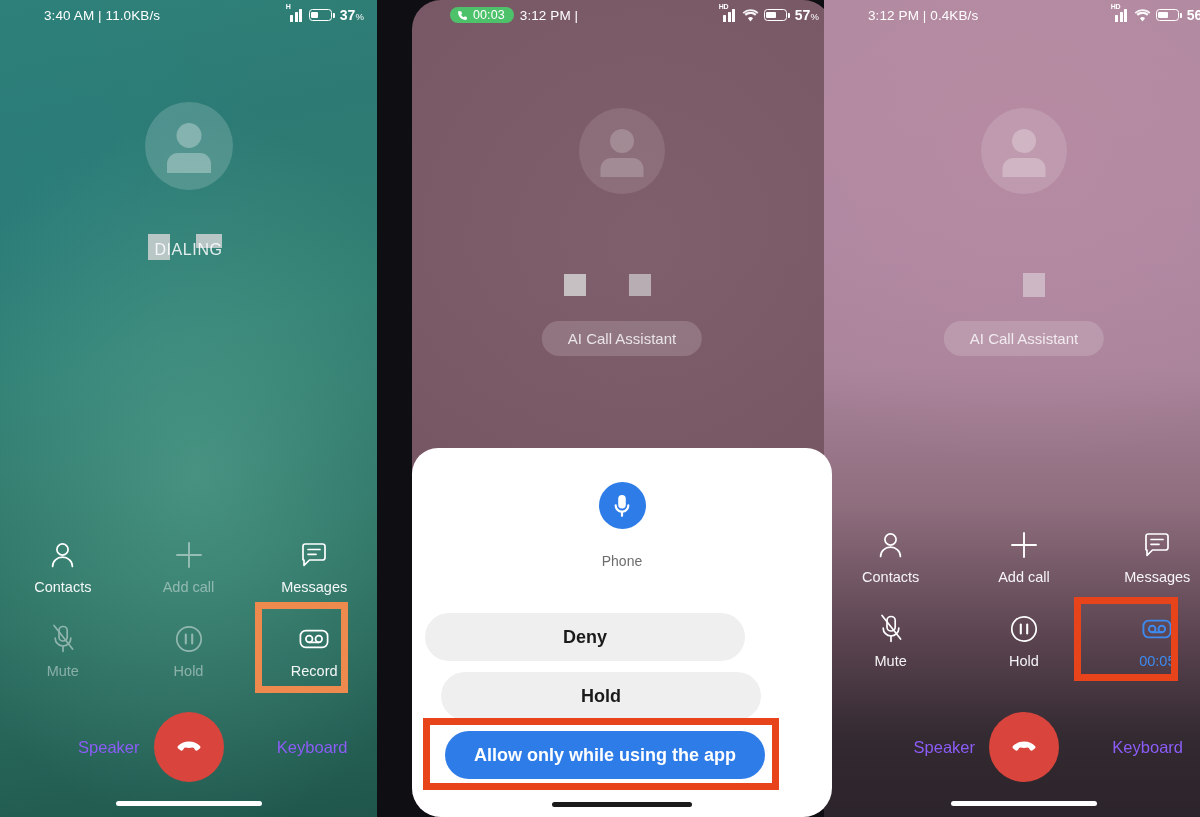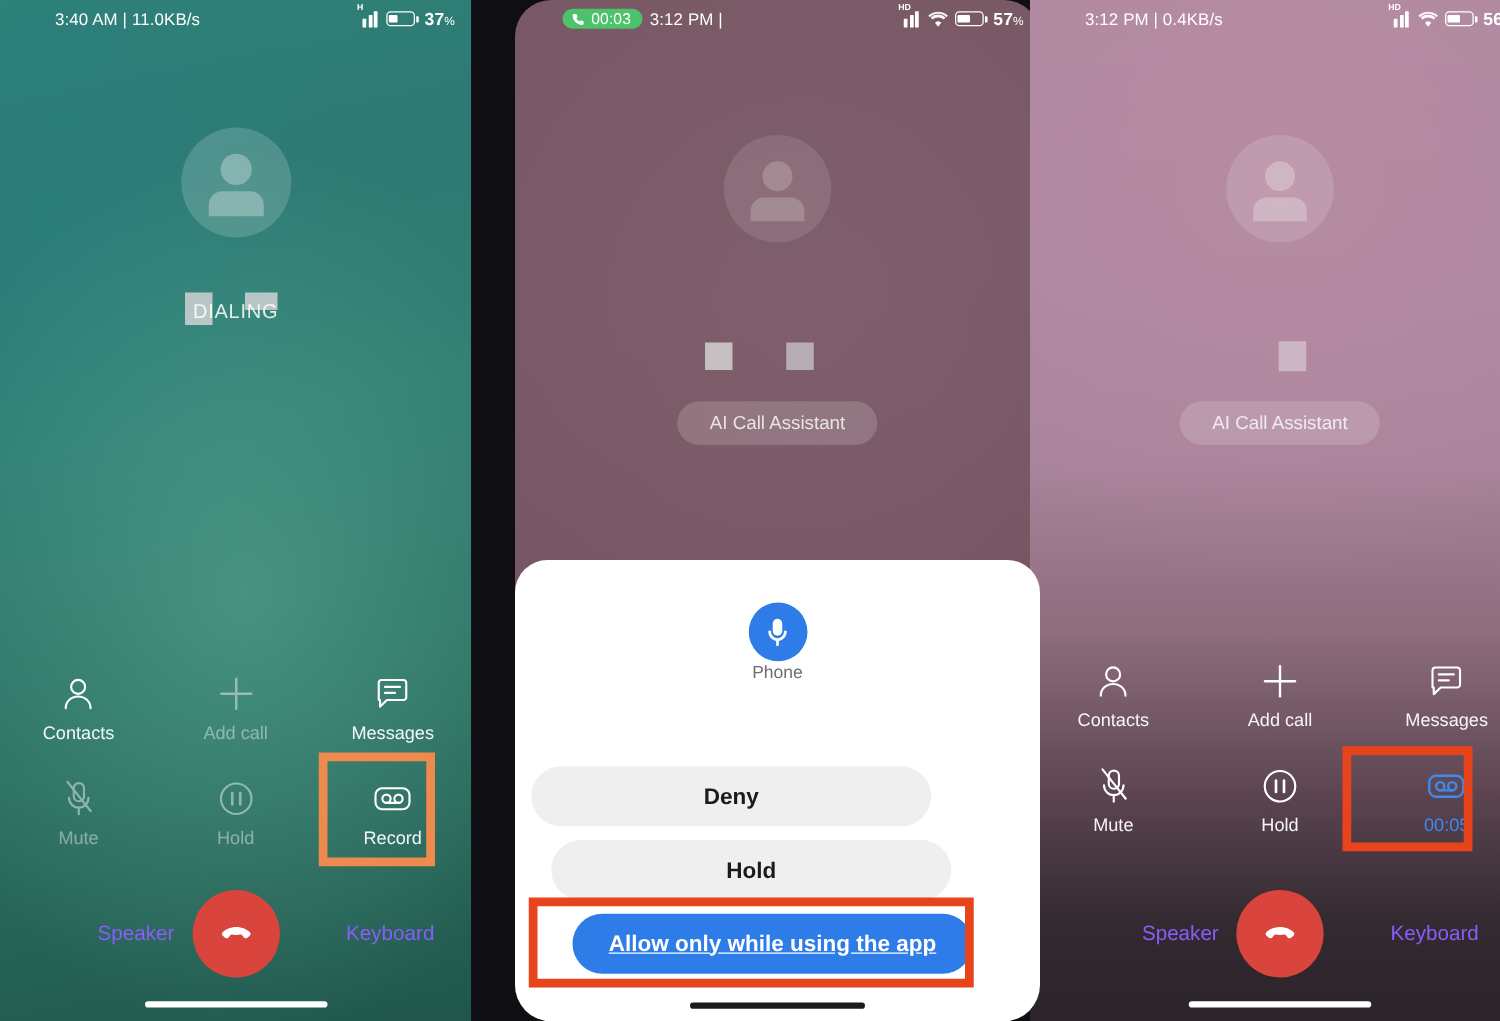--- a/index.html
+++ b/index.html
@@ -140,31 +140,31 @@
     padding-top: 34px;
   }
   .mic-circle {
     width: 47px; height: 47px; border-radius: 50%;
     background: #2e7ce8; display: flex; align-items: center; justify-content: center;
   }
   .perm-title {
     margin-top: 20px; font-size: 21px; font-weight: 700; color: #1b1b1b;
     letter-spacing: -.2px;
   }
-  .perm-sub { margin-top: 0; font-size: 14px; color: #6d6d6d; }
+  .perm-sub { margin-top: 24px; font-size: 14px; color: #6d6d6d; }
   .perm-btn {
     width: 320px; height: 48px; border-radius: 26px;
     background: #efefef; color: #1b1b1b;
     display: flex; align-items: center; justify-content: center;
     font-size: 18px; font-weight: 600; border: none;
   }
   .perm-btn.primary { background: #2e7ce8; color: #fff; }
   #perm-deny-button  { position: absolute; top: 165px; left: 13px; }
   #perm-once-button  { position: absolute; top: 224px; left: 29px; }
-  #perm-allow-button { position: absolute; top: 283px; left: 46px; text-decoration: underline; }
+  #perm-allow-button { position: absolute; top: 283px; left: 33px; }
   .perm-homebar {
     position: absolute; bottom: 10px; left: 50%; transform: translateX(-50%);
     width: 140px; height: 5px; border-radius: 3px; background: #1b1b1b;
   }
 </style>
 </head>
 <body>
 
 <div class="board">
 

